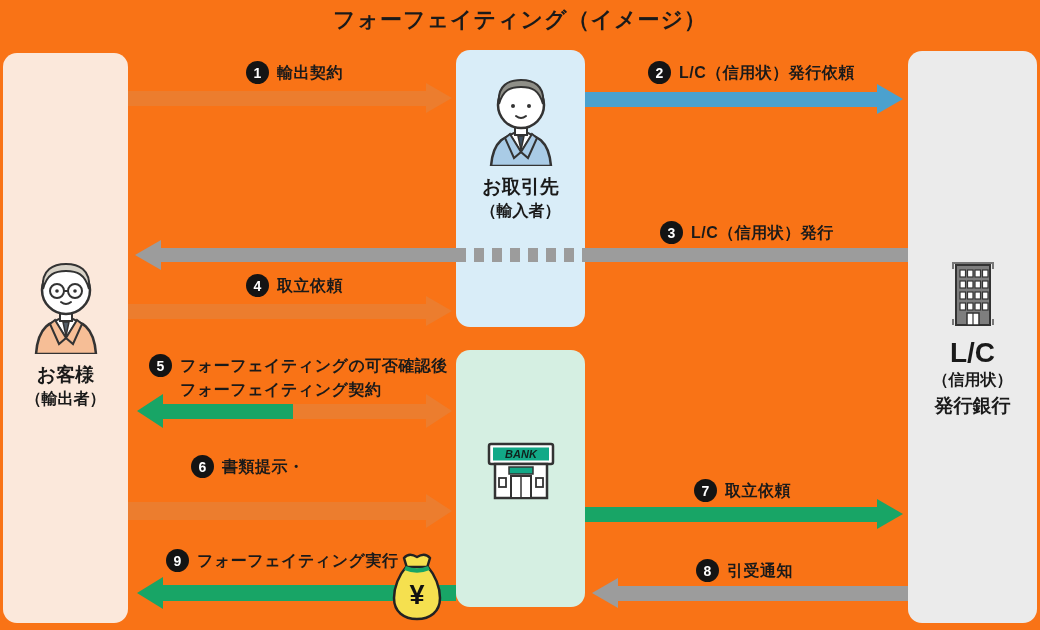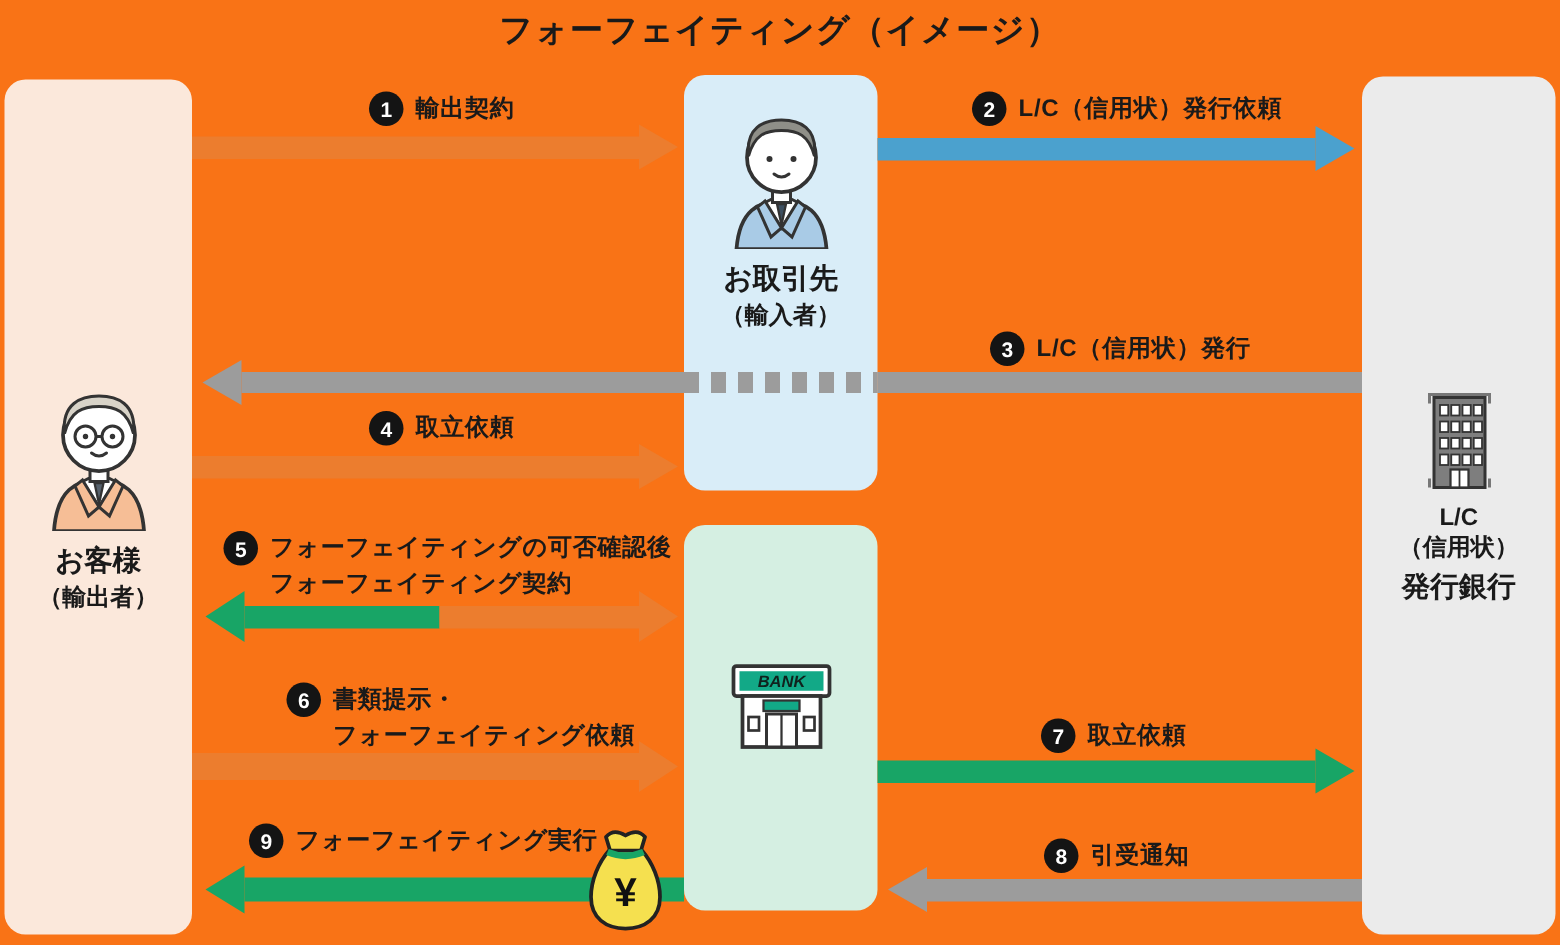--- a/index.html
+++ b/index.html
@@ -11,21 +11,21 @@
            font-size:22px; font-weight:700; letter-spacing:1px; }
 
   .box { position:absolute; border-radius:14px; display:flex; flex-direction:column; align-items:center; }
   .box-customer { left:3px;   top:53px; width:125px; height:570px; background:#FBE8DB; padding-top:205px; }
   .box-importer { left:456px; top:50px; width:129px; height:277px; background:#D9EDF8; padding-top:24px; }
   .box-resona   { left:456px; top:350px; width:129px; height:257px; background:#D5EFE2; padding-top:92px; }
   .box-issuer   { left:908px; top:51px; width:129px; height:572px; background:#EBEBEB; padding-top:210px; }
 
   .box-name   { font-size:19px; font-weight:700; margin-top:8px; line-height:1.35; text-align:right; }
   .box-sub    { font-size:16px; font-weight:700; line-height:1.35; text-align:right; }
-  .box-name-lg{ font-size:16px; font-weight:700; margin-top:10px; }
+  .box-name-lg{ font-size:28px; font-weight:700; margin-top:10px; }
 
   .shaft { position:absolute; }
   .head  { position:absolute; width:0; height:0; }
 
   .c-orange { background:#EC7D2E; }
   .c-blue   { background:#4BA1CE; }
   .c-gray   { background:#9C9C9C; }
   .c-green  { background:#18A566; }
 
   .dotted { position:absolute;
@@ -195,21 +195,20 @@
     <span class="label-text two">
       <span>フォーフェイティングの可否確認後</span><br>
       <span>フォーフェイティング契約</span>
     </span>
   </div>
 
   <div class="label-row" style="left:191px;top:455px;">
     <span class="badge">6</span>
     <span class="label-text two">
       <span>書類提示・</span><br>
-      <span>フォーフェイティング依頼</span>
     </span>
   </div>
 
   <div class="label-row" style="left:694px;top:479px;">
     <span class="badge">7</span>
     <span class="label-text">取立依頼</span>
   </div>
 
   <div class="label-row" style="left:696px;top:559px;">
     <span class="badge">8</span>

